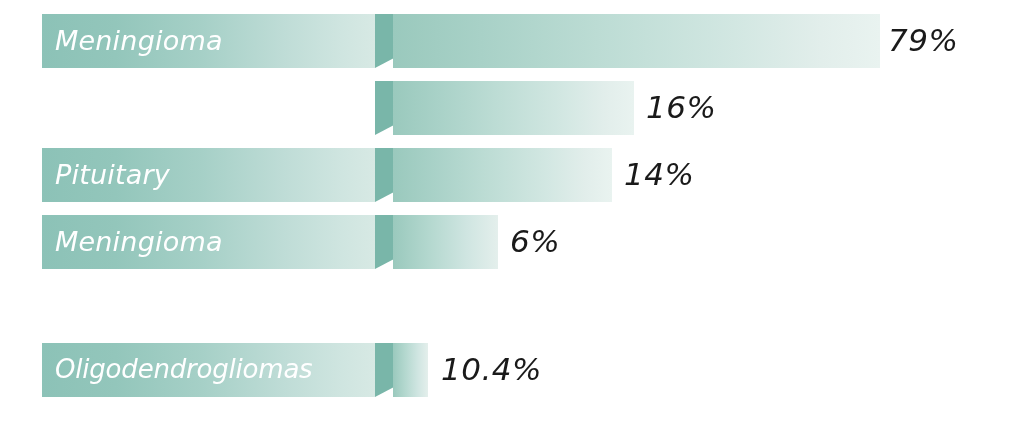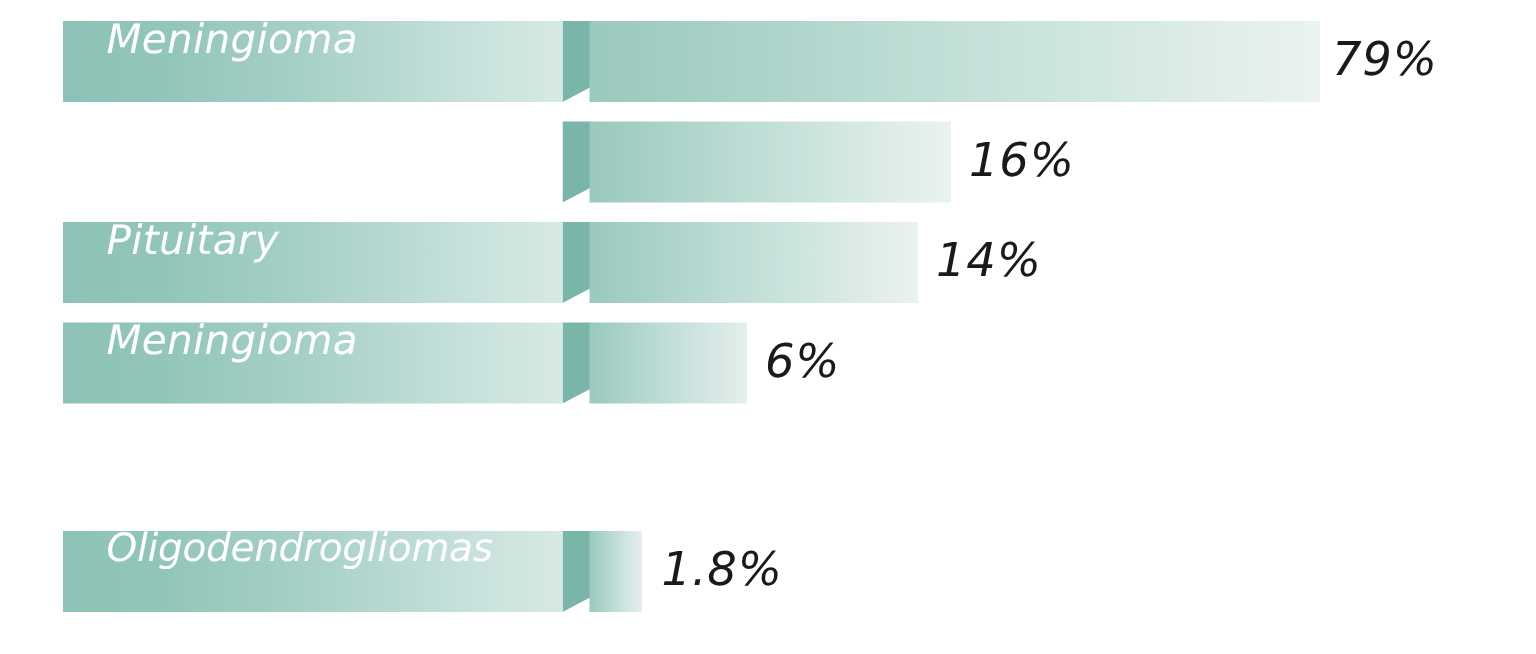--- a/index.html
+++ b/index.html
@@ -39,22 +39,23 @@
     width: 333px;
     height: 54px;
     background: linear-gradient(to right,
         #8cc2b7 0%,
         #93c6bb 22%,
         #a6d0c7 48%,
         #bedcd6 72%,
         #cfe5e0 90%,
         #d7e9e4 100%);
     display: flex;
+    align-items: center;
     box-sizing: border-box;
-    padding-left: 29px;
+    padding-left: 13px;
     overflow: hidden;
   }
 
   .label-text {
     font-style: italic;
     font-weight: 300;
     font-size: 27px;
     line-height: 1;
     color: #ffffff;
     white-space: nowrap;
@@ -165,26 +166,26 @@
     <div class="fold">
       <svg width="19" height="54" viewBox="0 0 19 54">
         <polygon points="0,0 19,-10 19,44 0,54" fill="#79b6a9"></polygon>
       </svg>
     </div>
     <div class="value-bar short" style="width:105px"></div>
     <div class="value-text" style="left:510px">6%</div>
   </div>
 
 
-  <div class="row" style="top:354px">
+  <div class="row" style="top:343px">
     <div class="label-panel">
       <span class="label-text long">Oligodendrogliomas</span>
     </div>
     <div class="fold">
       <svg width="19" height="54" viewBox="0 0 19 54">
         <polygon points="0,0 19,-10 19,44 0,54" fill="#79b6a9"></polygon>
       </svg>
     </div>
     <div class="value-bar short" style="width:35px"></div>
-    <div class="value-text" style="left:441px">1.8%</div>
+    <div class="value-text" style="left:441px">10.4%</div>
   </div>
 
 </div>
 
 </body></html>

